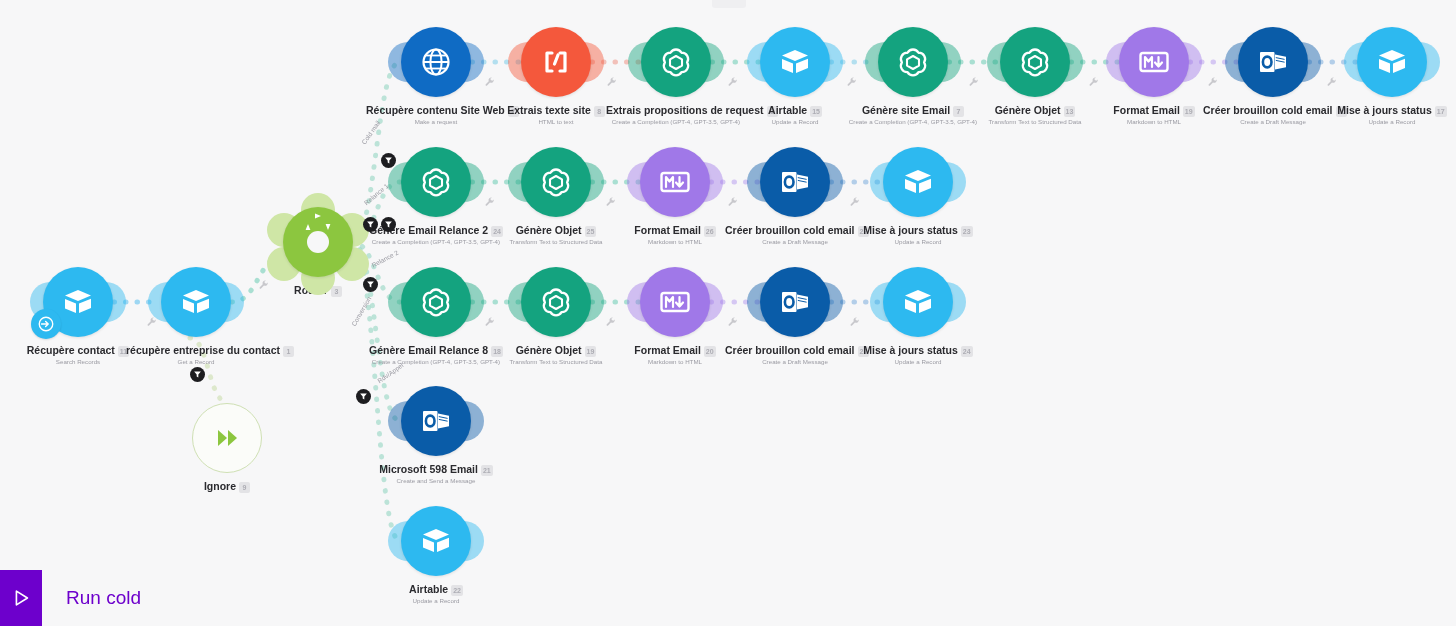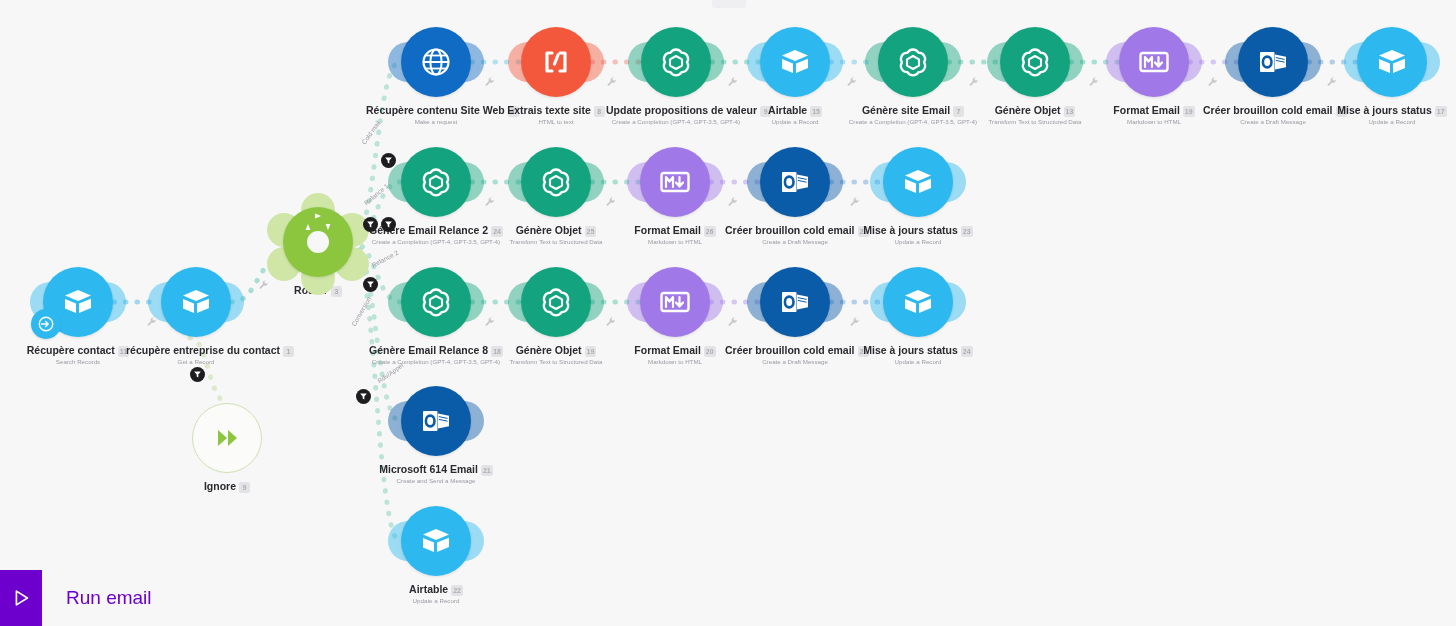--- a/index.html
+++ b/index.html
@@ -194,21 +194,21 @@
         <div class="bubble-wrap">
           <div class="stub l" style="background: rgb(20, 163, 127); opacity: 0.45;"></div>
           <div class="stub r" style="background: rgb(20, 163, 127); opacity: 0.45;"></div>
           <div class="circ" style="background: rgb(20, 163, 127);">
             <svg width="40" height="40" viewBox="0 0 40 40">
               <path d="M20 7.5 a6.3 6.3 0 0 1 5.5 3.2 M25.5 10.7 a6.3 6.3 0 0 1 5.6 9.7 M31.1 20.4 a6.3 6.3 0 0 1 -5.6 9.7 M25.5 30.1 a6.3 6.3 0 0 1 -11 0 M14.5 30.1 a6.3 6.3 0 0 1 -5.6 -9.7 M8.9 20.4 a6.3 6.3 0 0 1 5.6 -9.7 M14.5 10.7 a6.3 6.3 0 0 1 5.5 -3.2" fill="none" stroke="#fff" stroke-width="2.3" stroke-linecap="round"></path>
               <path d="M20 14 L26 17.4 L26 23.6 L20 27 L14 23.6 L14 17.4 Z" fill="none" stroke="#fff" stroke-width="2.1" stroke-linejoin="round"></path>
             </svg>
           </div>
         </div>
-        <div class="label"><span>Update propositions de valeur</span><span class="badge">9</span></div>
+        <div class="label"><span>Extrais propositions de request</span><span class="badge">9</span></div>
         <div class="sub">Create a Completion (GPT-4, GPT-3.5, GPT-4)</div>
       </div>
       <div class="node" style="left: 795px; top: 27px;">
         <div class="bubble-wrap">
           <div class="stub l" style="background: rgb(45, 185, 240); opacity: 0.45;"></div>
           <div class="stub r" style="background: rgb(45, 185, 240); opacity: 0.45;"></div>
           <div class="circ" style="background: rgb(45, 185, 240);">
             <svg width="40" height="40" viewBox="0 0 40 40">
               <path d="M20 8 L33 13.5 L20 19 L7 13.5 Z" fill="#fff"></path>
               <path d="M7 17 L18 21.5 L18 31 L7 26.5 Z" fill="#fff"></path>
@@ -447,21 +447,21 @@
           <div class="stub r" style="background: rgb(10, 92, 168); opacity: 0.45;"></div>
           <div class="circ" style="background: rgb(10, 92, 168);">
             <svg width="40" height="40" viewBox="0 0 40 40">
               <path d="M22 12.5 L33 14.8 L33 25.2 L22 27.5 Z" fill="#fff"></path>
               <path d="M22.8 15.6 L31.6 17.4 M22.8 18.4 L31.6 20.2" stroke="#0a5ca8" stroke-width="1"></path>
               <rect x="7" y="10" width="14.5" height="20" rx="1" fill="#fff"></rect>
               <ellipse cx="14.2" cy="20" rx="4.3" ry="5.4" fill="none" stroke="#0a5ca8" stroke-width="2.6"></ellipse>
             </svg>
           </div>
         </div>
-        <div class="label"><span>Microsoft 614 Email</span><span class="badge">21</span></div>
+        <div class="label"><span>Microsoft 598 Email</span><span class="badge">21</span></div>
         <div class="sub">Create and Send a Message</div>
       </div>
       <div class="node" style="left: 436px; top: 506px;">
         <div class="bubble-wrap">
           <div class="stub l" style="background: rgb(45, 185, 240); opacity: 0.45;"></div>
           <div class="stub r" style="background: rgb(45, 185, 240); opacity: 0.45;"></div>
           <div class="circ" style="background: rgb(45, 185, 240);">
             <svg width="40" height="40" viewBox="0 0 40 40">
               <path d="M20 8 L33 13.5 L20 19 L7 13.5 Z" fill="#fff"></path>
               <path d="M7 17 L18 21.5 L18 31 L7 26.5 Z" fill="#fff"></path>
@@ -509,21 +509,21 @@
         <div class="label"><span>Ignore</span><span class="badge">9</span></div>
       </div>
     </div>
 
   <div id="runbar">
     <div id="run-btn">
       <svg width="22" height="22" viewBox="0 0 24 24">
         <path d="M7 4.5 L19 12 L7 19.5 Z" fill="none" stroke="#ffffff" stroke-width="1.8" stroke-linejoin="round"></path>
       </svg>
     </div>
-    <div id="run-text">Run email</div>
+    <div id="run-text">Run cold</div>
   </div>
 
 <div class="wrench" style="left: 490px; top: 80px;"><svg width="12" height="12" viewBox="0 0 16 16">
         <path d="M10.5 2.2a3.6 3.6 0 0 0-4.2 4.9L2.4 11a1.2 1.2 0 1 0 1.7 1.7l3.9-3.9a3.6 3.6 0 0 0 4.9-4.2L11 6.2 9.2 5.4 8.4 3.6z" fill="#9a9aa2"></path>
       </svg></div>
     <div class="wrench" style="left: 612px; top: 80px;"><svg width="12" height="12" viewBox="0 0 16 16">
         <path d="M10.5 2.2a3.6 3.6 0 0 0-4.2 4.9L2.4 11a1.2 1.2 0 1 0 1.7 1.7l3.9-3.9a3.6 3.6 0 0 0 4.9-4.2L11 6.2 9.2 5.4 8.4 3.6z" fill="#9a9aa2"></path>
       </svg></div>
     <div class="wrench" style="left: 733px; top: 80px;"><svg width="12" height="12" viewBox="0 0 16 16">
         <path d="M10.5 2.2a3.6 3.6 0 0 0-4.2 4.9L2.4 11a1.2 1.2 0 1 0 1.7 1.7l3.9-3.9a3.6 3.6 0 0 0 4.9-4.2L11 6.2 9.2 5.4 8.4 3.6z" fill="#9a9aa2"></path>

